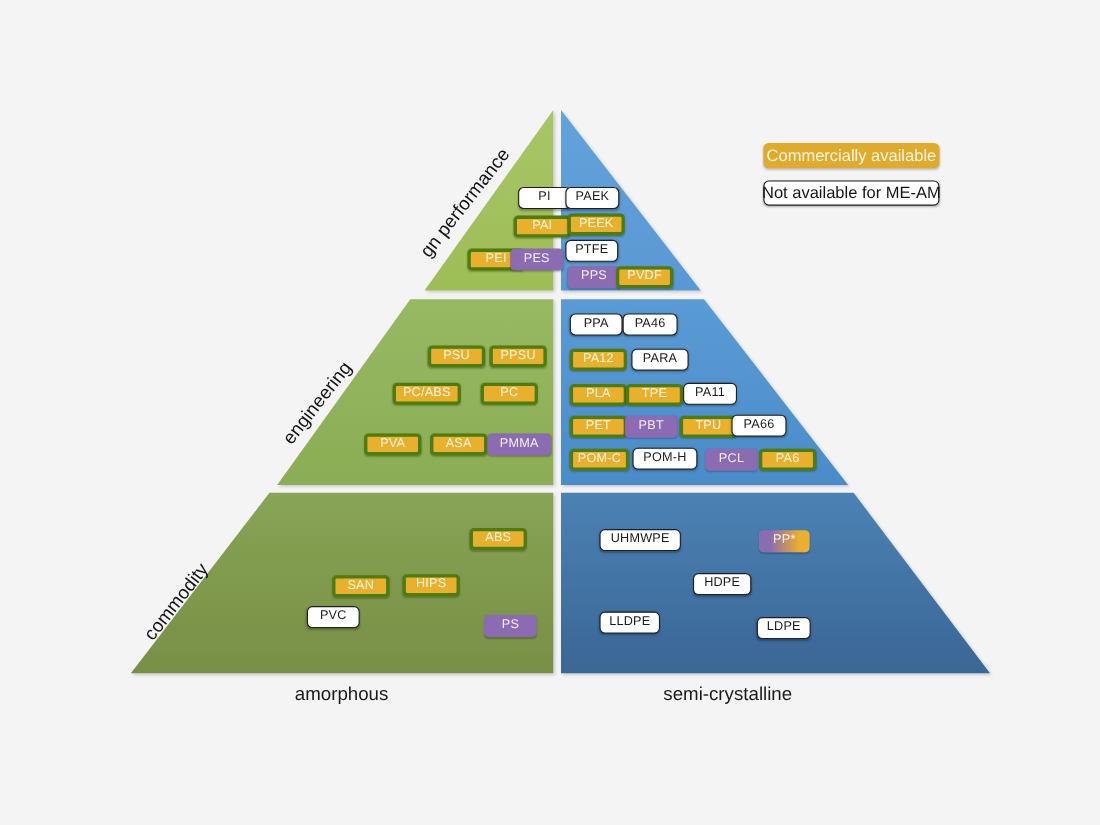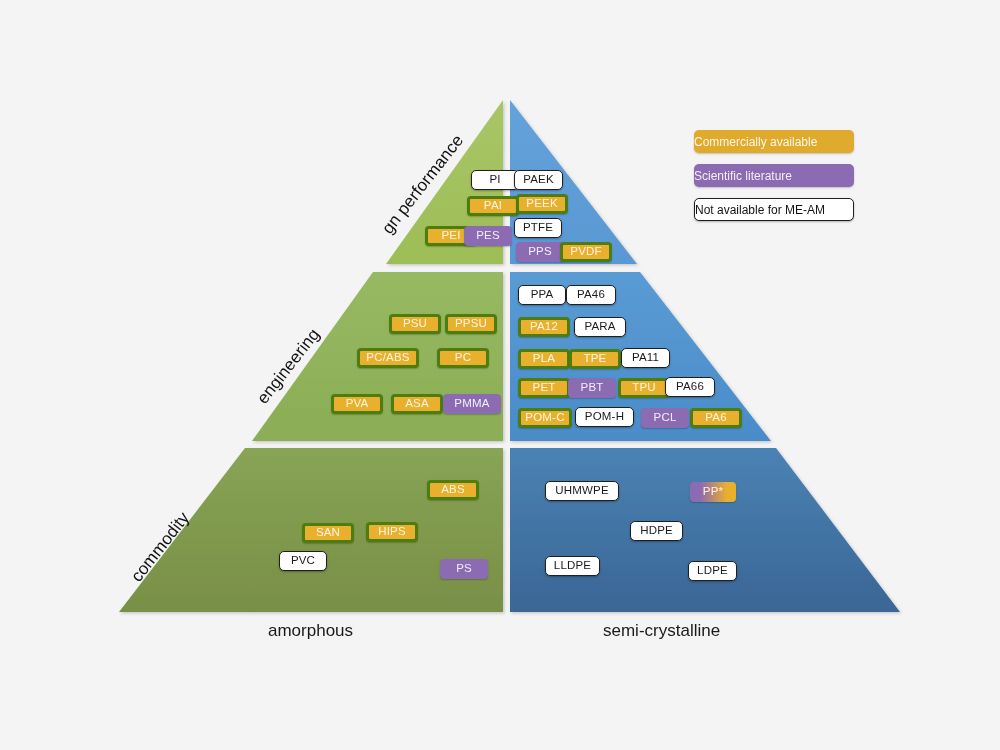--- a/index.html
+++ b/index.html
@@ -64,25 +64,25 @@
     position:absolute;
     font-size:17px;
     color:#1a1a1a;
     white-space:nowrap;
   }
 
   .legend{position:absolute;left:694px;top:130px;}
   .legend-item{
     position:relative;
     box-sizing:border-box;
-    display:flex;align-items:center;
+    display:flex;align-items:center;justify-content:center;
     width:160px;height:23px;
     margin-bottom:11px;
     border-radius:5px;
-    font-size:12px;
+    font-size:15px;
     white-space:nowrap;
   }
   .legend-item.commercial{background:#e0ab2c;color:#fdf6e6;box-shadow:0 1px 2px rgba(0,0,0,.22);}
   .legend-item.literature{background:#8b6bb1;color:#f3eefa;box-shadow:0 1px 2px rgba(0,0,0,.22);}
   .legend-item.unavailable{background:#fff;color:#141414;border:1.6px solid #1f1f1f;box-shadow:0 1px 2px rgba(0,0,0,.28);}
 </style>
 </head>
 <body>
 
 <div id="stage">
@@ -132,23 +132,20 @@
   <div class="tier-label" style="left:261px;top:392px;transform:rotate(-52deg);">engineering</div>
   <div class="tier-label" style="left:135px;top:570px;transform:rotate(-52deg);">commodity</div>
 
   <div class="axis-label" style="left:268px;top:621px;">amorphous</div>
   <div class="axis-label" style="left:603px;top:621px;">semi-crystalline</div>
 
   <div class="legend">
     <div class="legend-item commercial">
       <span>Commercially available</span>
     </div>
-    <div class="legend-item literature">
-      <span>Scientific literature</span>
-    </div>
     <div class="legend-item unavailable">
       <span>Not available for ME-AM</span>
     </div>
   </div>
 
   <div id="chip-layer">
       <div class="chip unavailable" style="left: 471px; top: 170px; width: 31px;">PI</div>
       <div class="chip commercial" style="left: 467px; top: 196px; width: 36px;">PAI</div>
       <div class="chip commercial" style="left: 425px; top: 226px; width: 33px;">PEI</div>
       <div class="chip literature" style="left: 464px; top: 226px; width: 38px;">PES</div>

